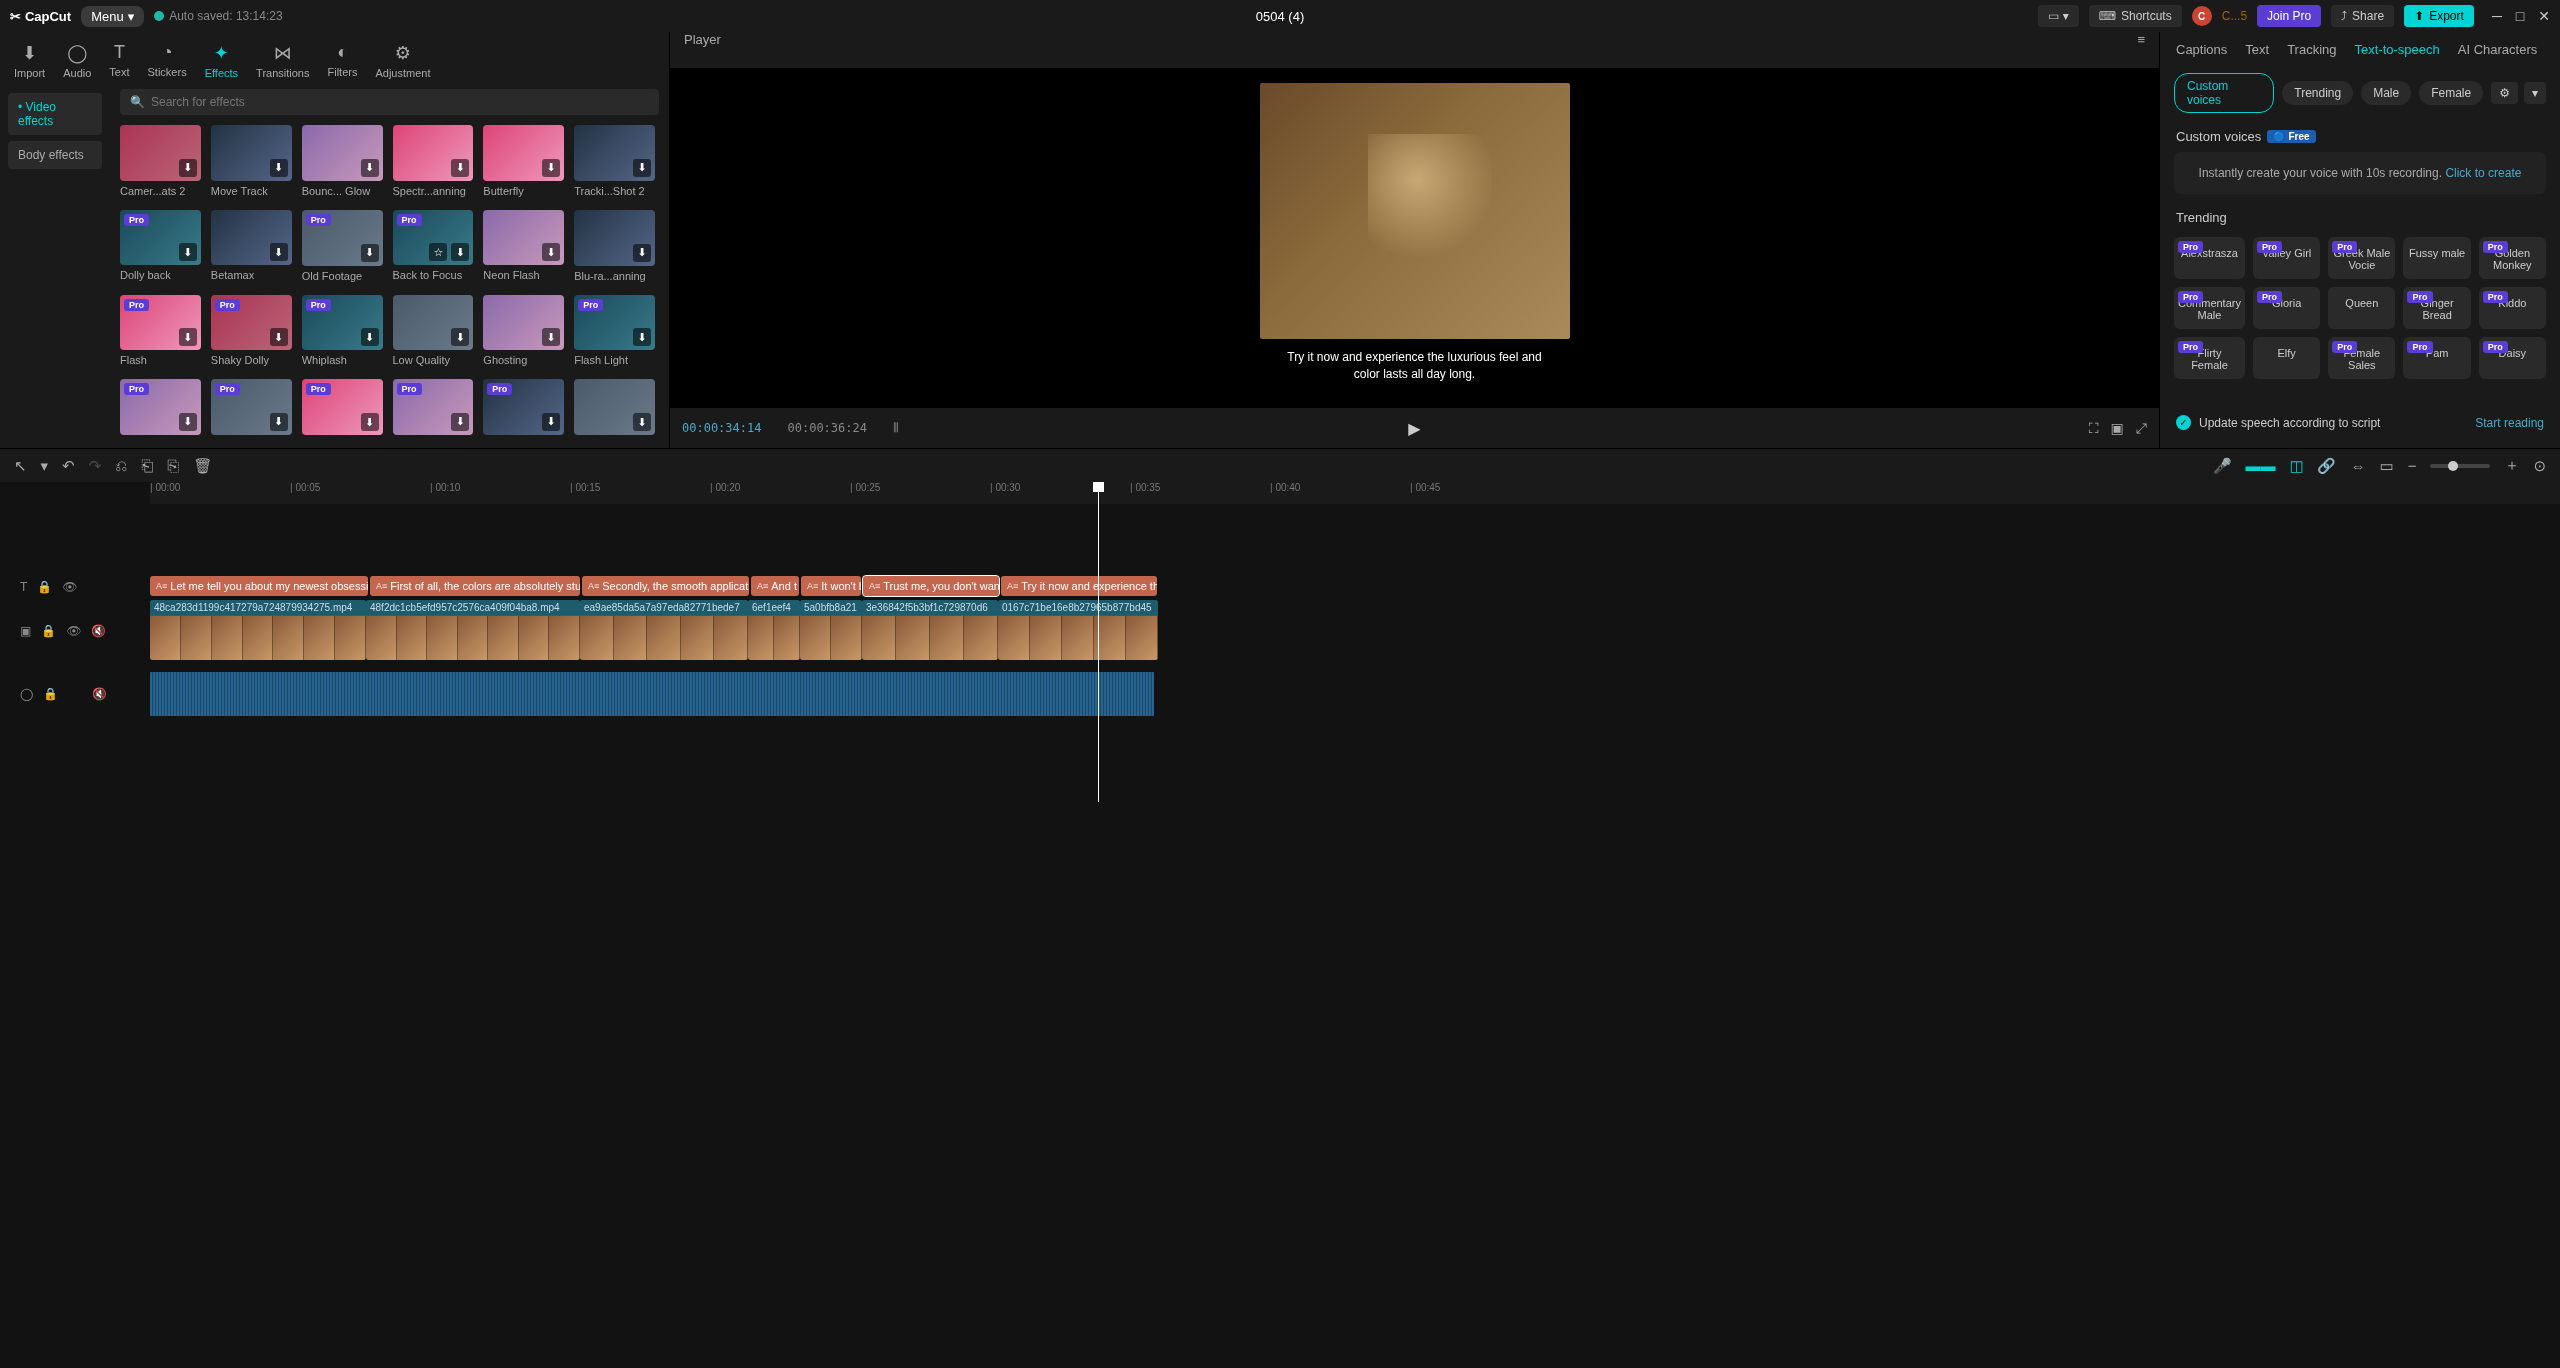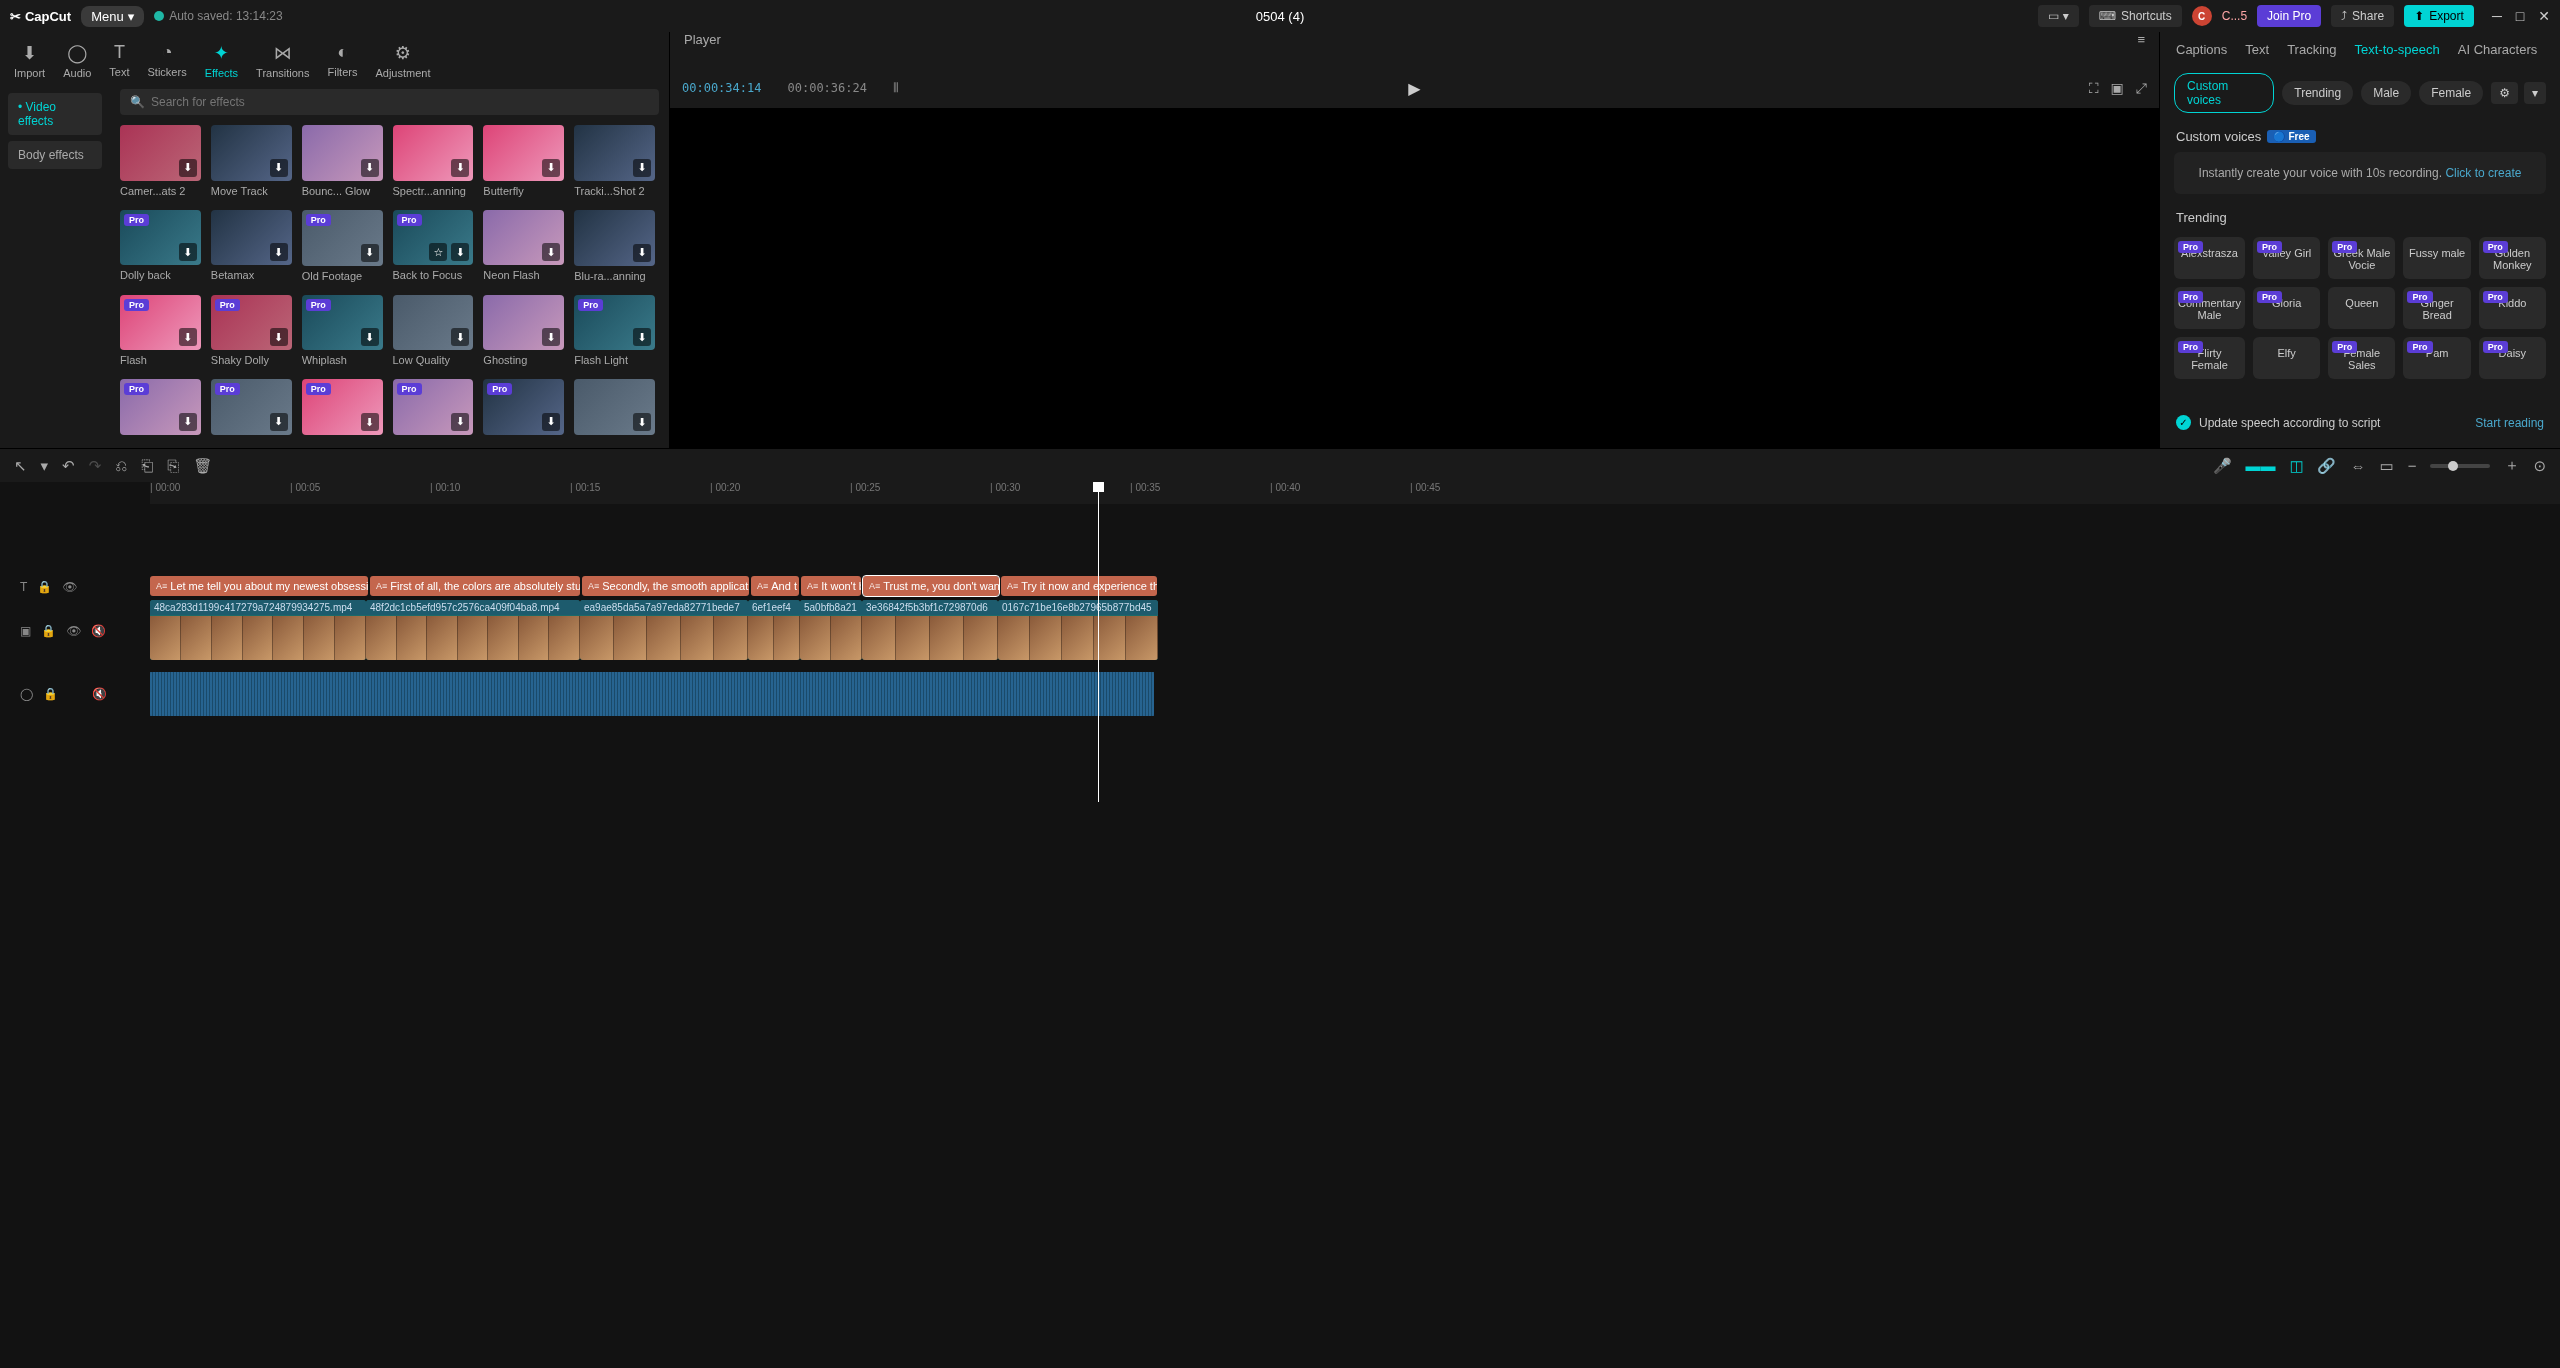--- a/index.html
+++ b/index.html
@@ -124,21 +124,21 @@
     </div>
   <div class="saved">
       <span class="dot"></span>
       <span>Auto saved: 13:14:23</span>
     </div>
   <div class="title">0504 (4)</div>
   <div class="right">
     <span class="tb-btn">▭ ▾</span>
     <span class="tb-btn">⌨ <span>Shortcuts</span></span>
     <span class="avatar-badge">C</span>
-    <span style="color:#fca5a5;font-size:12px;">C...5</span>
+    <span style="color:#a16207;font-size:12px;">C...5</span>
     <span class="tb-btn joinpro">Join Pro</span>
     <span class="tb-btn share">⤴ <span>Share</span></span>
     <span class="tb-btn export">⬆ <span>Export</span></span>
     <div class="win-ctrl">
       <span>─</span>
       <span>□</span>
       <span>✕</span>
     </div>
   </div>
 </div>
@@ -350,20 +350,26 @@
             </div>
           </div>
       </div>
     </div>
   </div>
 
   <div class="player-col">
     <div class="player-head">
       <span>Player</span>
       <span class="menu-ico">≡</span>
+    </div>
+    <div class="player-video">
+      <div class="video-frame">
+        <div class="video-img"></div>
+        <div class="video-caption">Try it now and experience the luxurious feel and color lasts all day long.</div>
+      </div>
     </div>
     <div class="player-ctrls">
       <span class="timecode tc-cur">00:00:34:14</span>
       <span class="timecode tc-tot">00:00:36:24</span>
       <span style="color:#888;">⦀</span>
       <span class="play-btn">▶</span>
       <div class="pc-right">
         <span>⛶</span>
         <span>▣</span>
         <span>⤢</span>

